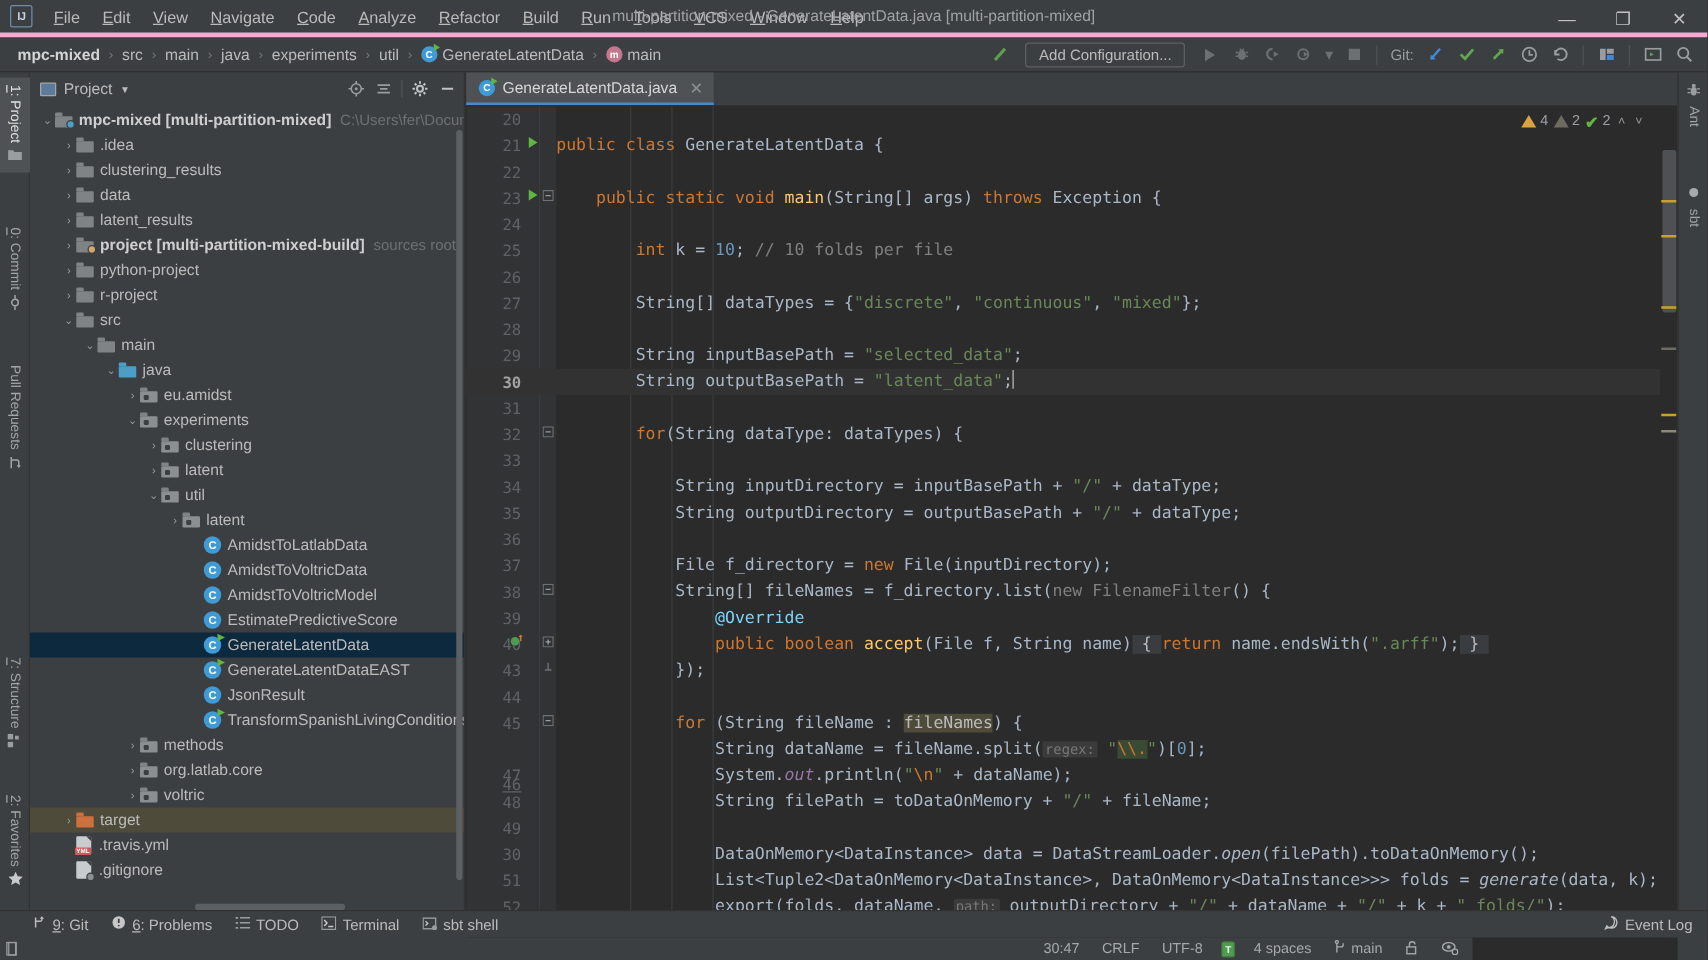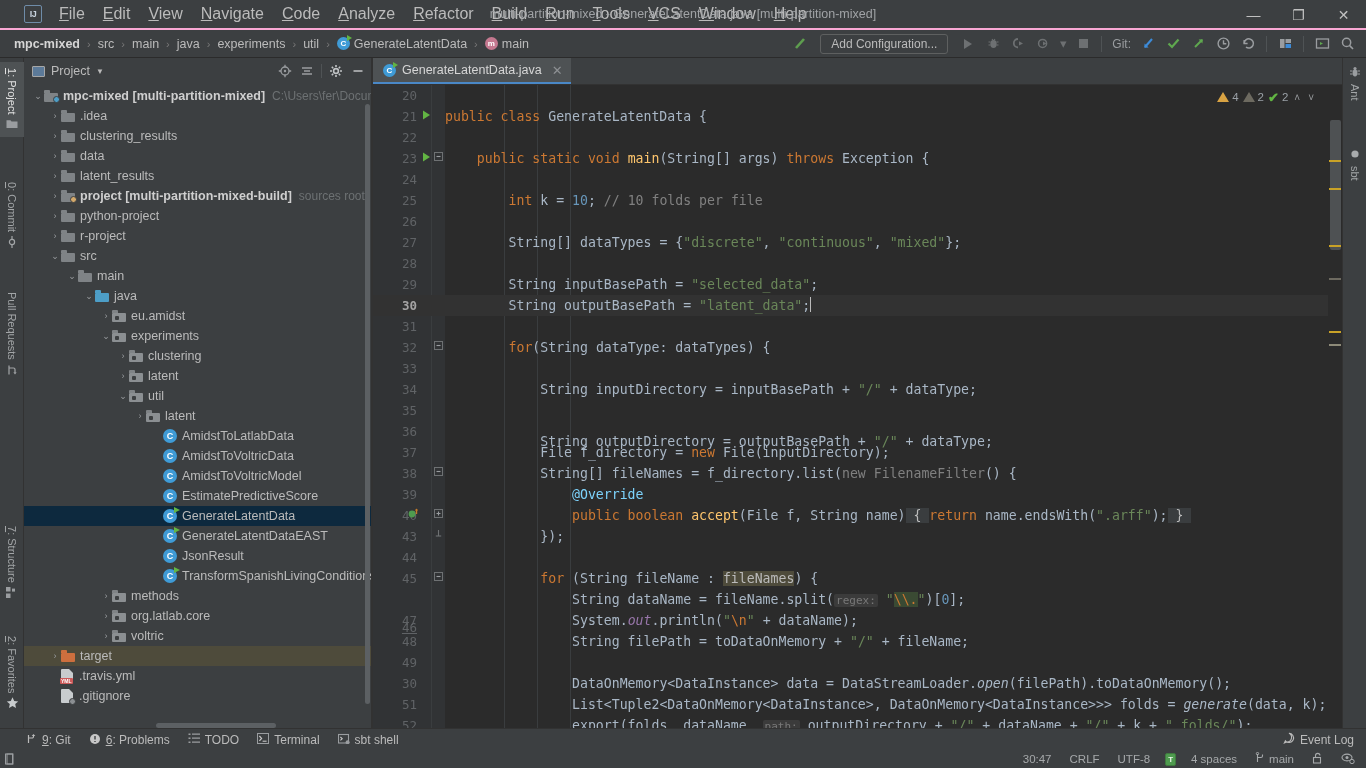--- a/index.html
+++ b/index.html
@@ -10,33 +10,32 @@
     background:#3c3f41;
     color:#bbbbbb;
     -webkit-font-smoothing:antialiased;
   }
   .app { position:relative; width:1366px; height:768px; background:#3c3f41; }
 
   
   .titlebar {
     position:absolute; left:0; top:0; width:1366px; height:30px;
     background:#3c3f41; display:flex; align-items:center;
-    border-bottom:2px solid #f9a8d4;
-    padding-left:16px;
+    border-bottom:4px solid #f9a8d4;
   }
   .ij-logo {
     width:18px; height:18px; margin-left:8px; margin-right:8px;
     border:1.5px solid #6f8ca8; border-radius:2px;
     color:#c8d3de; font-size:9px; font-weight:bold;
     display:flex; align-items:center; justify-content:center;
     letter-spacing:-0.5px; background:#3c3f41;
   }
   .menu { display:flex; align-items:center; gap:0px; }
   .menu-item {
-    padding:4px 9px; color:#bbbbbb; font-size:16px; white-space:nowrap;
+    padding:4px 9px; color:#bbbbbb; font-size:13px; white-space:nowrap;
   }
   .menu-item u { text-decoration:underline; }
   .win-title {
     position:absolute; left:0; right:0; text-align:center;
     color:#a0a3a6; font-size:12.5px; pointer-events:none;
   }
   .win-ctl { position:absolute; right:0; top:0; height:30px; display:flex; align-items:center; }
   .win-btn {
     width:45px; height:30px; display:flex; align-items:center; justify-content:center;
     color:#c0c0c0; font-size:14px;
@@ -316,21 +315,21 @@
   .bt {
     display:flex; align-items:center; gap:5px; padding:2px 8px;
     font-size:12px; color:#bbbbbb; border-radius:2px;
   }
   .bt u { text-decoration:underline; }
   .bt .bi { font-size:11px; color:#9a9da0; }
   .evlog { margin-left:auto; display:flex; align-items:center; gap:5px; padding-right:12px; font-size:12px; color:#bbbbbb; }
 
   
   .statusbar {
-    position:absolute; left:0; top:750px; width:1366px; height:18px;
+    position:absolute; left:0; top:750px; width:1178px; height:18px;
     background:#3c3f41; display:flex; align-items:center;
     font-size:11.5px; color:#a6a9ab;
   }
   .sb-left { padding-left:8px; display:flex; align-items:center; }
   .sb-right { margin-left:auto; display:flex; align-items:center; gap:12px; padding-right:8px; }
   .sb-item { padding:1px 3px; border-radius:2px; }
   .utf-badge {
     background:#4f9b4f; color:#e8f5e8; font-size:8px; font-weight:bold;
     padding:1px 2px; border-radius:2px; border:1px solid #3f7b3f;
   }
@@ -884,21 +883,21 @@
           <div class="foldmark" style="top: 252px;"><svg width="9" height="9" viewBox="0 0 9 9">
               <rect x="0.5" y="0.5" width="8" height="8" stroke="#6e7173" fill="none"></rect>
               <path d="M2.5 4.5h4" stroke="#9a9da0" stroke-width="1.1"></path>
             </svg></div>
           <div class="code-text" style="top: 252px; left: 72px;">        <span class="kw">for</span><span class="pln">(String dataType: dataTypes) {</span></div>
           <div class="lnum" style="top: 273px;">33</div>
           <div class="code-text" style="top: 273px; left: 72px;"></div>
           <div class="lnum" style="top: 294px;">34</div>
           <div class="code-text" style="top: 294px; left: 72px;">            <span class="pln">String inputDirectory = inputBasePath + </span><span class="str">"/"</span><span class="pln"> + dataType;</span></div>
           <div class="lnum" style="top: 315px;">35</div>
-          <div class="code-text" style="top: 315px; left: 72px; margin-top: 31px;">            <span class="pln">String outputDirectory = outputBasePath + </span><span class="str">"/"</span><span class="pln"> + dataType;</span></div>
+          <div class="code-text" style="top: 315px; left: 72px;">            <span class="pln">String outputDirectory = outputBasePath + </span><span class="str">"/"</span><span class="pln"> + dataType;</span></div>
           <div class="lnum" style="top: 336px;">36</div>
           <div class="code-text" style="top: 336px; left: 72px;"></div>
           <div class="lnum" style="top: 357px;">37</div>
           <div class="code-text" style="top: 357px; left: 72px;">            <span class="pln">File f_directory = </span><span class="kw">new </span><span class="pln">File(inputDirectory);</span></div>
           <div class="lnum" style="top: 378px;">38</div>
           <div class="foldmark" style="top: 378px;"><svg width="9" height="9" viewBox="0 0 9 9">
               <rect x="0.5" y="0.5" width="8" height="8" stroke="#6e7173" fill="none"></rect>
               <path d="M2.5 4.5h4" stroke="#9a9da0" stroke-width="1.1"></path>
             </svg></div>
           <div class="code-text" style="top: 378px; left: 72px;">            <span class="pln">String[] fileNames = f_directory.list(</span><span class="gray">new FilenameFilter</span><span class="pln">() {</span></div>

